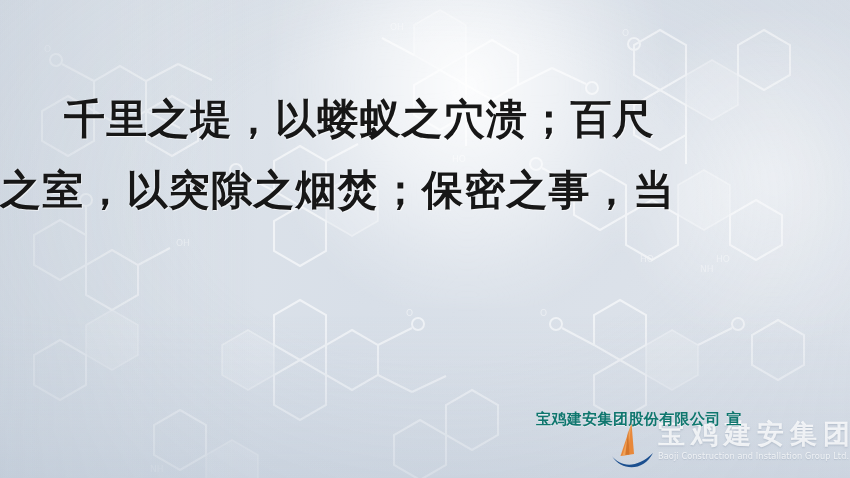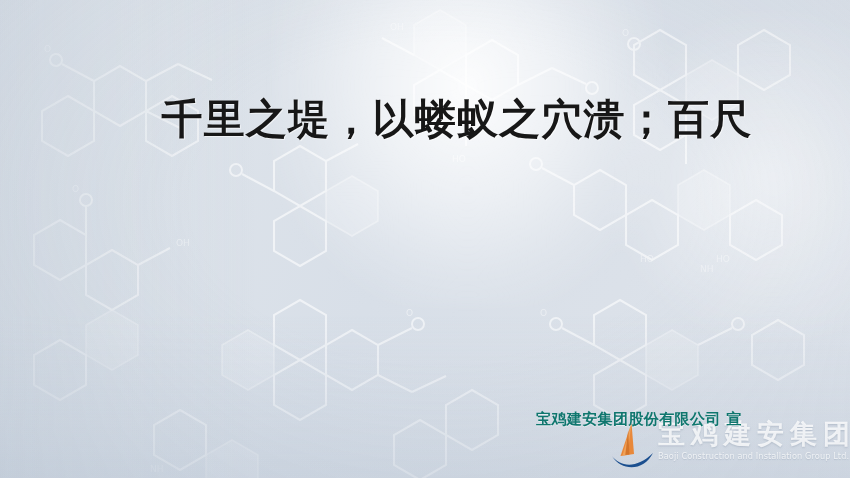--- a/index.html
+++ b/index.html
@@ -90,21 +90,20 @@
         rgba(255,255,255,0) 40%,
         rgba(170,183,199,0.18) 100%);
   }
 
   
   .quote-block {
     position: absolute;
     left: 0;
     top: 84px;
     width: 850px;
-    text-align: center;
     z-index: 6;
   }
   .quote-line {
     color: #171717;
     font-weight: bold;
     font-size: 41px;
     line-height: 71px;
     letter-spacing: 1.2px;
     white-space: nowrap;
     text-shadow:
@@ -275,20 +274,21 @@
   </div>
 
   <div class="bg-shade-left"></div>
   <div class="bg-glow-top"></div>
   <div class="bg-glow-right"></div>
   <div class="bg-shade-bottom"></div>
   <div class="bg-vignette"></div>
 
   <div class="quote-block">
     <div class="quote-line indent">千里之堤，以蝼蚁之穴溃；百尺</div>
+    <div class="quote-line">之室，以突隙之烟焚；保密之事，当</div>
   </div>
 
   <div class="logo-lockup">
     <div class="logo-mark">
       <svg width="56" height="54" viewBox="0 0 56 54" xmlns="http://www.w3.org/2000/svg">
 
         <path d="M27.5 3 L30 34 L16.5 36 Z" fill="#e8883a"></path>
         <path d="M27.5 3 L23.5 35 L18.5 35.6 Z" fill="#f0a259"></path>
         <path d="M24.2 10 L25.4 34.4 L21.3 34.9 Z" fill="#d4752a"></path>
 

